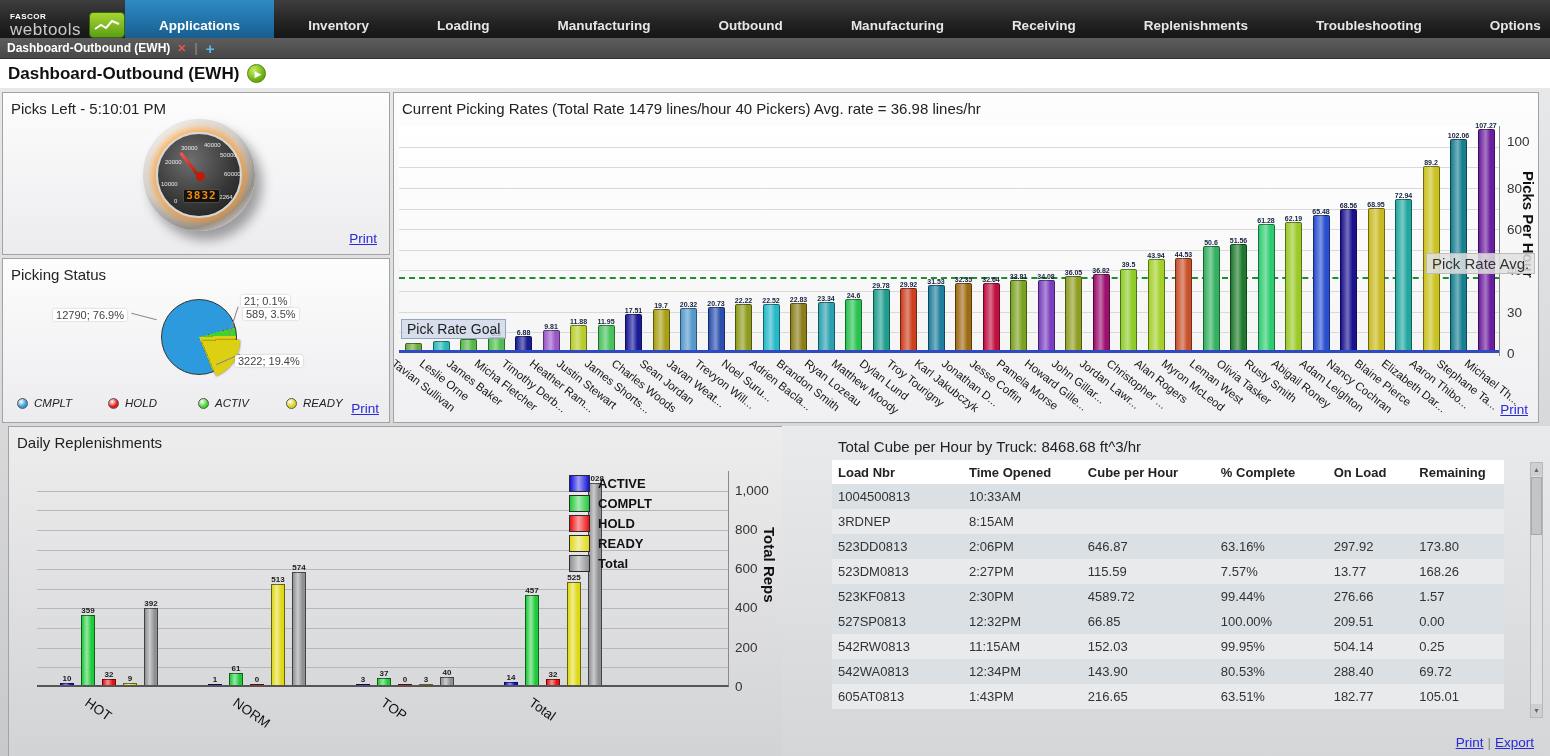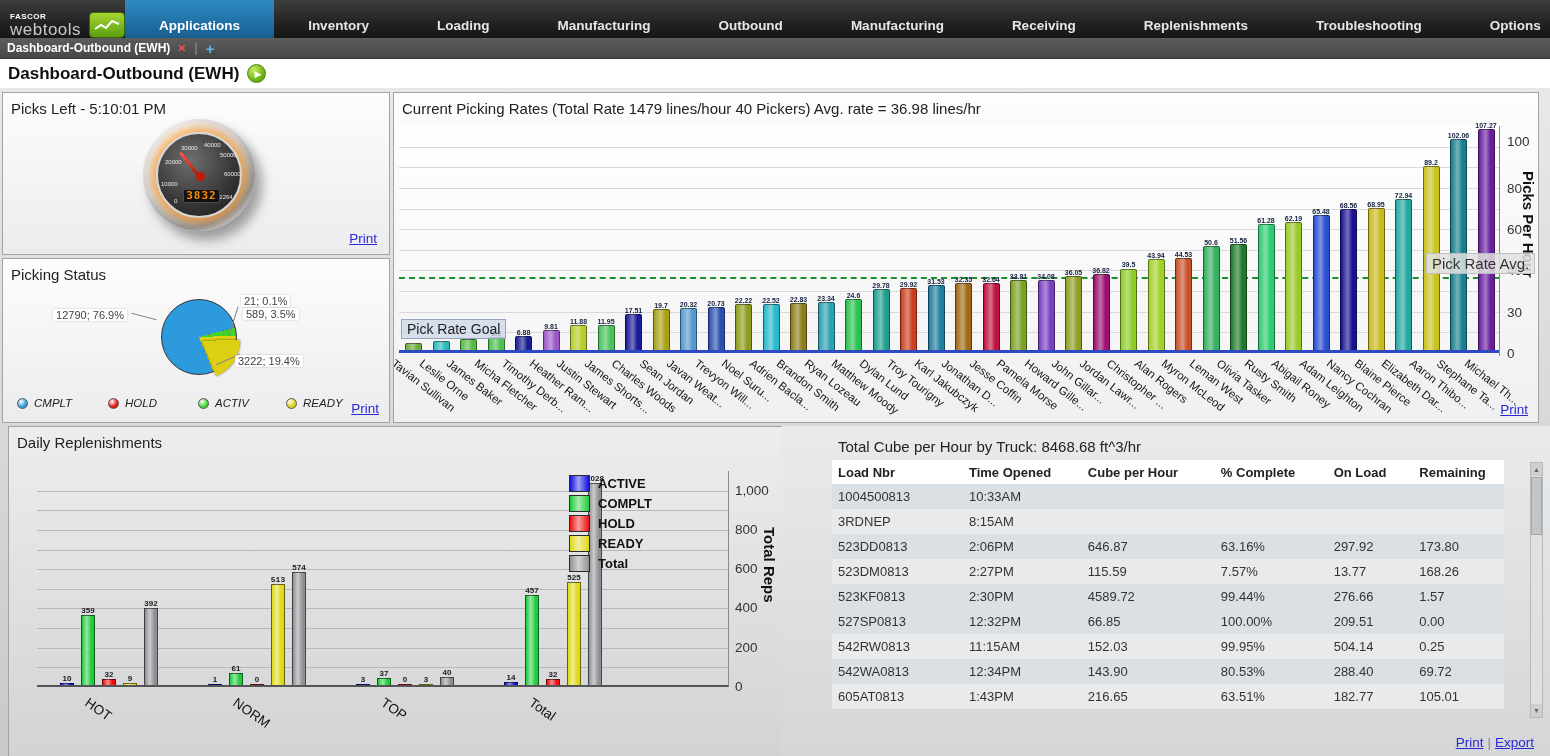--- a/index.html
+++ b/index.html
@@ -407,21 +407,21 @@
         <div class="rp-val" style="left: 75px; top: 203.233px;">9</div>
         <div class="rp-bar" style="left: 107px; height: 76.9745px; background: linear-gradient(90deg, rgb(143, 144, 147), rgba(255, 255, 255, 0.533) 40%, rgb(143, 144, 147) 80%) rgb(143, 144, 147);"></div>
         <div class="rp-val" style="left: 96px; top: 128.025px;">392</div>
         <div class="rp-bar" style="left: 171px; height: 1px; background: linear-gradient(90deg, rgb(17, 17, 221), rgba(255, 255, 255, 0.533) 40%, rgb(17, 17, 221) 80%) rgb(17, 17, 221);"></div>
         <div class="rp-val" style="left: 160px; top: 204px;">1</div>
         <div class="rp-bar" style="left: 192px; height: 11.9782px; background: linear-gradient(90deg, rgb(30, 203, 58), rgba(255, 255, 255, 0.533) 40%, rgb(30, 203, 58) 80%) rgb(30, 203, 58);"></div>
         <div class="rp-val" style="left: 181px; top: 193.022px;">61</div>
         <div class="rp-bar" style="left: 213px; height: 1px; background: linear-gradient(90deg, rgb(238, 15, 15), rgba(255, 255, 255, 0.533) 40%, rgb(238, 15, 15) 80%) rgb(238, 15, 15);"></div>
         <div class="rp-val" style="left: 202px; top: 204px;">0</div>
         <div class="rp-bar" style="left: 234px; height: 100.735px; background: linear-gradient(90deg, rgb(223, 216, 20), rgba(255, 255, 255, 0.533) 40%, rgb(223, 216, 20) 80%) rgb(223, 216, 20);"></div>
-        <div class="rp-val" style="left: 223px; top: 104.265px; font-family: Liberation Mono, monospace;">513</div>
+        <div class="rp-val" style="left: 223px; top: 104.265px;">513</div>
         <div class="rp-bar" style="left: 255px; height: 112.713px; background: linear-gradient(90deg, rgb(143, 144, 147), rgba(255, 255, 255, 0.533) 40%, rgb(143, 144, 147) 80%) rgb(143, 144, 147);"></div>
         <div class="rp-val" style="left: 244px; top: 92.2873px;">574</div>
         <div class="rp-bar" style="left: 319px; height: 1px; background: linear-gradient(90deg, rgb(17, 17, 221), rgba(255, 255, 255, 0.533) 40%, rgb(17, 17, 221) 80%) rgb(17, 17, 221);"></div>
         <div class="rp-val" style="left: 308px; top: 204px;">3</div>
         <div class="rp-bar" style="left: 340px; height: 7.26545px; background: linear-gradient(90deg, rgb(30, 203, 58), rgba(255, 255, 255, 0.533) 40%, rgb(30, 203, 58) 80%) rgb(30, 203, 58);"></div>
         <div class="rp-val" style="left: 329px; top: 197.735px;">37</div>
         <div class="rp-bar" style="left: 361px; height: 1px; background: linear-gradient(90deg, rgb(238, 15, 15), rgba(255, 255, 255, 0.533) 40%, rgb(238, 15, 15) 80%) rgb(238, 15, 15);"></div>
         <div class="rp-val" style="left: 350px; top: 204px;">0</div>
         <div class="rp-bar" style="left: 382px; height: 1px; background: linear-gradient(90deg, rgb(223, 216, 20), rgba(255, 255, 255, 0.533) 40%, rgb(223, 216, 20) 80%) rgb(223, 216, 20);"></div>
         <div class="rp-val" style="left: 371px; top: 204px;">3</div>

